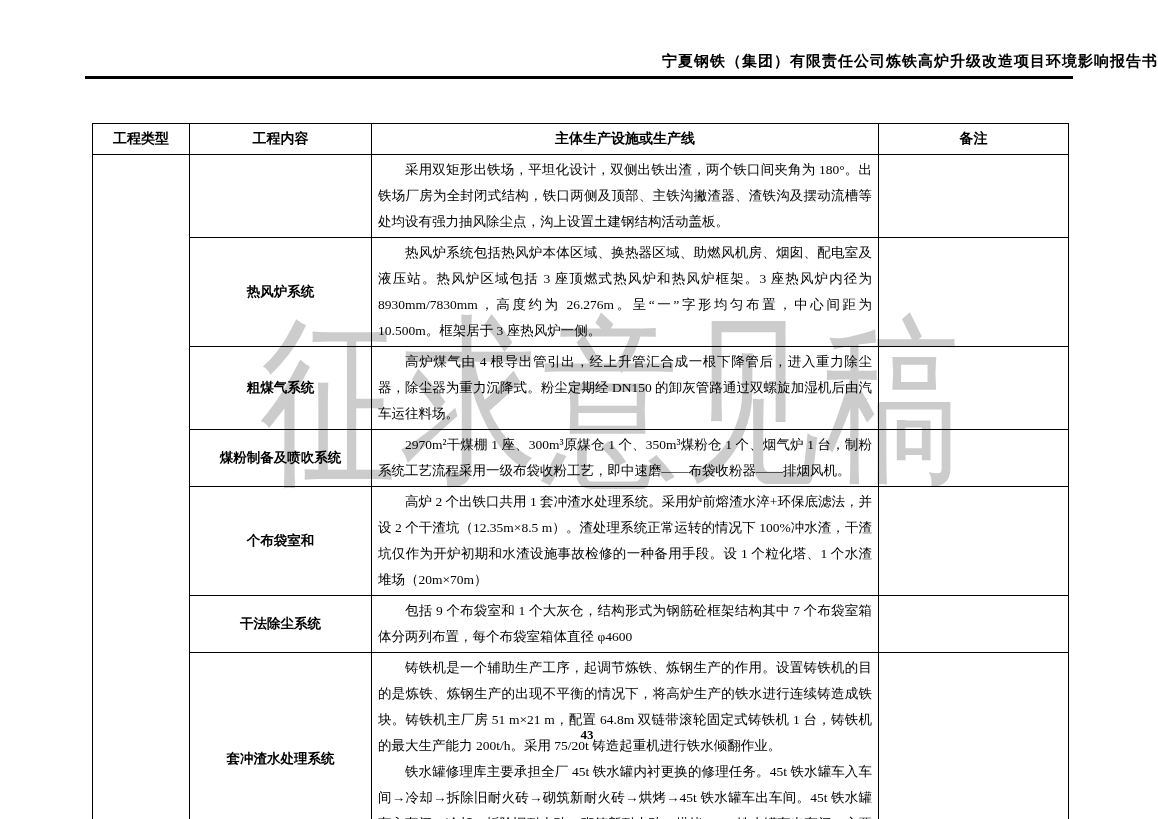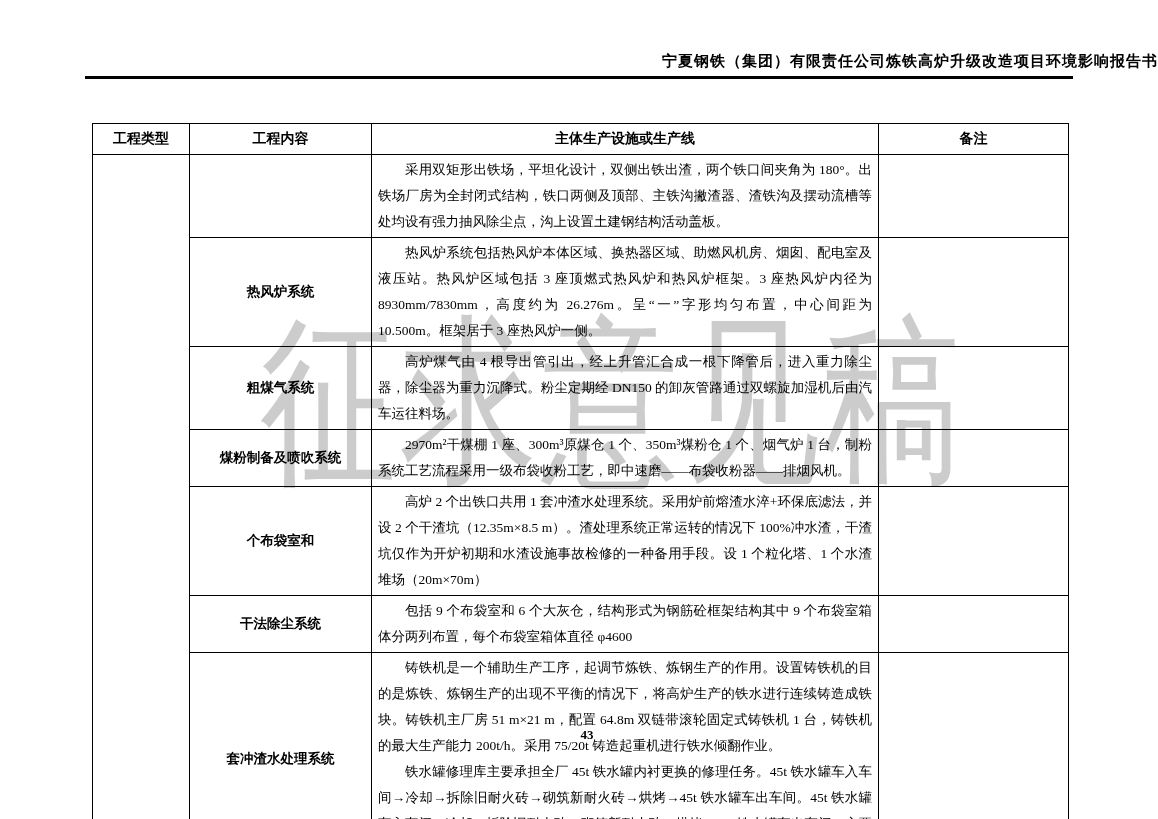--- a/index.html
+++ b/index.html
@@ -172,21 +172,21 @@
       <tr class="r5">
         <td class="label-cell">个布袋室和</td>
         <td class="content-cell">
           <p>高炉 2 个出铁口共用 1 套冲渣水处理系统。采用炉前熔渣水淬+环保底滤法，并设 2 个干渣坑（12.35m×8.5 m）。渣处理系统正常运转的情况下 100%冲水渣，干渣坑仅作为开炉初期和水渣设施事故检修的一种备用手段。设 1 个粒化塔、1 个水渣堆场（20m×70m）</p>
         </td>
         <td></td>
       </tr>
       <tr class="r6">
         <td class="label-cell">干法除尘系统</td>
         <td class="content-cell">
-          <p>包括 9 个布袋室和 6 个大灰仓，结构形式为钢筋砼框架结构其中 9 个布袋室箱体分两列布置，每个布袋室箱体直径 φ4600</p>
+          <p>包括 9 个布袋室和 1 个大灰仓，结构形式为钢筋砼框架结构其中 7 个布袋室箱体分两列布置，每个布袋室箱体直径 φ4600</p>
         </td>
         <td></td>
       </tr>
       <tr class="r7">
         <td class="label-cell">套冲渣水处理系统</td>
         <td class="content-cell">
           <p>铸铁机是一个辅助生产工序，起调节炼铁、炼钢生产的作用。设置铸铁机的目的是炼铁、炼钢生产的出现不平衡的情况下，将高炉生产的铁水进行连续铸造成铁块。铸铁机主厂房 51 m×21 m，配置 64.8m 双链带滚轮固定式铸铁机 1 台，铸铁机的最大生产能力 200t/h。采用 75/20t 铸造起重机进行铁水倾翻作业。</p>
           <p>铁水罐修理库主要承担全厂 45t 铁水罐内衬更换的修理任务。45t 铁水罐车入车间→冷却→拆除旧耐火砖→砌筑新耐火砖→烘烤→45t 铁水罐车出车间。45t 铁水罐车入车间→冷却→拆除旧耐火砖→砌筑新耐火砖→烘烤→45t 铁水罐车出车间。主要工艺设备铁水罐烘烤装置 2 套。45t 铁水罐修理库与铸铁机主</p>
         </td>
         <td></td>

